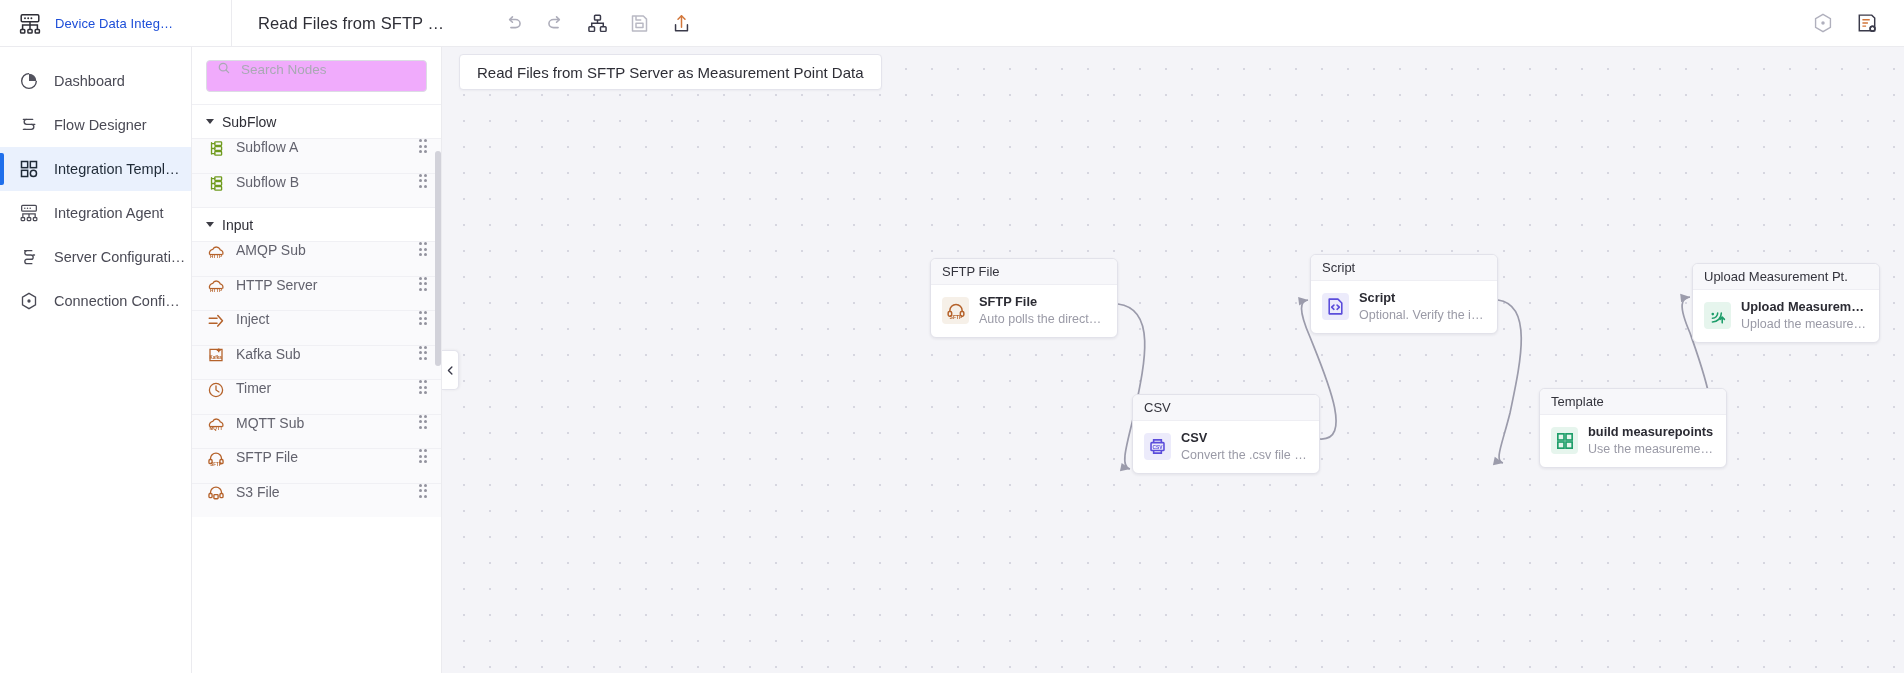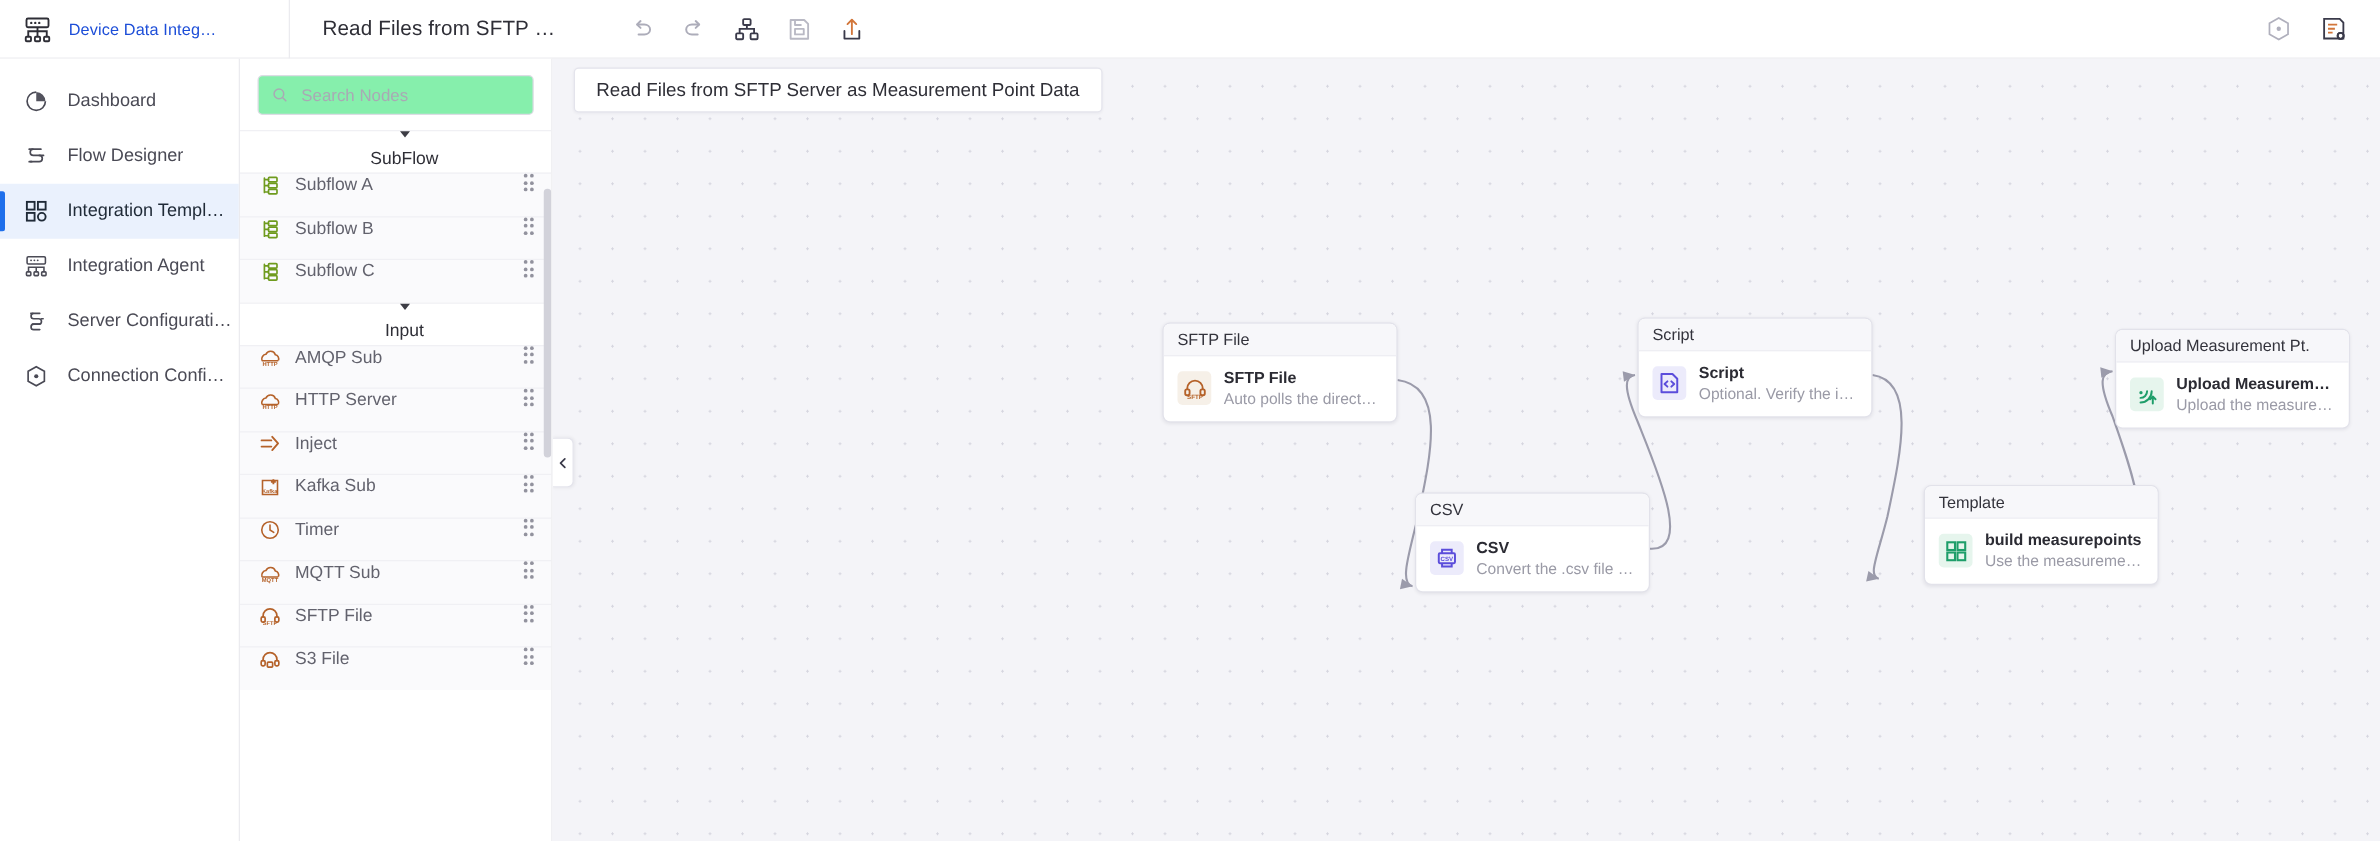--- a/index.html
+++ b/index.html
@@ -42,27 +42,27 @@
   .nav-item .nav-label { white-space: nowrap; overflow: hidden; text-overflow: ellipsis; max-width: 132px; }
   .nav-item.active { background: #eaf1fd; color: #1f2a37; }
   .nav-item.active::before { content: ""; position: absolute; left: 0; top: 6px; bottom: 6px;
                              width: 3.5px; background: #1f6feb; border-radius: 0 2px 2px 0; }
 
   
   .palette { width: 250px; flex: 0 0 250px; background: #fff; border-right: 1px solid #ebebef;
              display: flex; flex-direction: column; position: relative; }
   .search-wrap { padding: 13px 14px 12px 14px; }
   .search-box { height: 32px; border: 1px solid #dcdce4; border-radius: 4px; display: flex;
-                align-items: center; gap: 8px; padding: 0 10px; background: #86efac; }
+                align-items: flex-start; gap: 8px; padding: 0 10px; background: #f0abfc; }
   .search-box input { border: 0; outline: 0; font-size: 13.5px; color: #56565f; width: 100%;
                       font-family: "Liberation Sans", sans-serif; background: transparent; }
   .search-box input::placeholder { color: #a9a9b4; }
   .pal-scroll { flex: 1; overflow: hidden; position: relative; }
   .group-hdr { height: 34px; display: flex; align-items: center; gap: 8px; padding-left: 14px;
-               font-size: 14px; color: #2e2e36; border-top: 1px solid #f0f0f4; cursor: pointer; flex-direction: column; }
+               font-size: 14px; color: #2e2e36; border-top: 1px solid #f0f0f4; cursor: pointer; }
   .caret { width: 0; height: 0; border-left: 4.5px solid transparent; border-right: 4.5px solid transparent;
            border-top: 5.5px solid #3d3d45; }
   .pal-item { height: 34.5px; display: flex; align-items: flex-start; padding: 0 14px 0 14px; gap: 11px;
               background: #fafafc; border-top: 1px solid #f0f0f4; cursor: grab; }
   .pal-ico { width: 19px; height: 19px; flex: 0 0 19px; display: flex; align-items: center; justify-content: center; }
   .pal-label { font-size: 14px; color: #62626d; flex: 1; white-space: nowrap; overflow: hidden;
                text-overflow: ellipsis; }
   .dots { display: grid; grid-template-columns: repeat(2, 3px); grid-template-rows: repeat(3, 3px);
           gap: 2.5px; opacity: .72; }
   .dots i { width: 3px; height: 3px; background: #6b6b7a; border-radius: 50%; display: block; }
@@ -316,39 +316,20 @@
           <span class="dots">
               <i></i>
               <i></i>
               <i></i>
               <i></i>
               <i></i>
               <i></i>
             </span>
         </div>
 
-        <div class="pal-item">
-          <span class="pal-ico">
-            <svg width="17" height="17" viewBox="0 0 24 24" fill="none" stroke="#6f9b1e" stroke-width="1.9" stroke-linecap="round">
-              <rect x="11" y="2.6" width="9.6" height="5.2" rx="1"></rect>
-              <rect x="11" y="9.4" width="9.6" height="5.2" rx="1"></rect>
-              <rect x="11" y="16.2" width="9.6" height="5.2" rx="1"></rect>
-              <path d="M6.4 3.6v16.2M6.4 5.2h4.6M6.4 12h4.6M6.4 19.2h4.6"></path>
-            </svg>
-          </span>
-          <span class="pal-label">Subflow C</span>
-          <span class="dots">
-              <i></i>
-              <i></i>
-              <i></i>
-              <i></i>
-              <i></i>
-              <i></i>
-            </span>
-        </div>
 
         <div class="group-hdr">
           <span class="caret"></span>
           <span>Input</span>
         </div>
 
         <div class="pal-item">
           <span class="pal-ico">
             <svg width="18" height="18" viewBox="0 0 24 24" fill="none" stroke="#b5622a" stroke-width="1.7">
               <path d="M3.4 15.2a5.2 5.2 0 0 1 4.2-6.6 5.4 5.4 0 0 1 10.1.5 4.4 4.4 0 0 1 3.2 6.1"></path>

